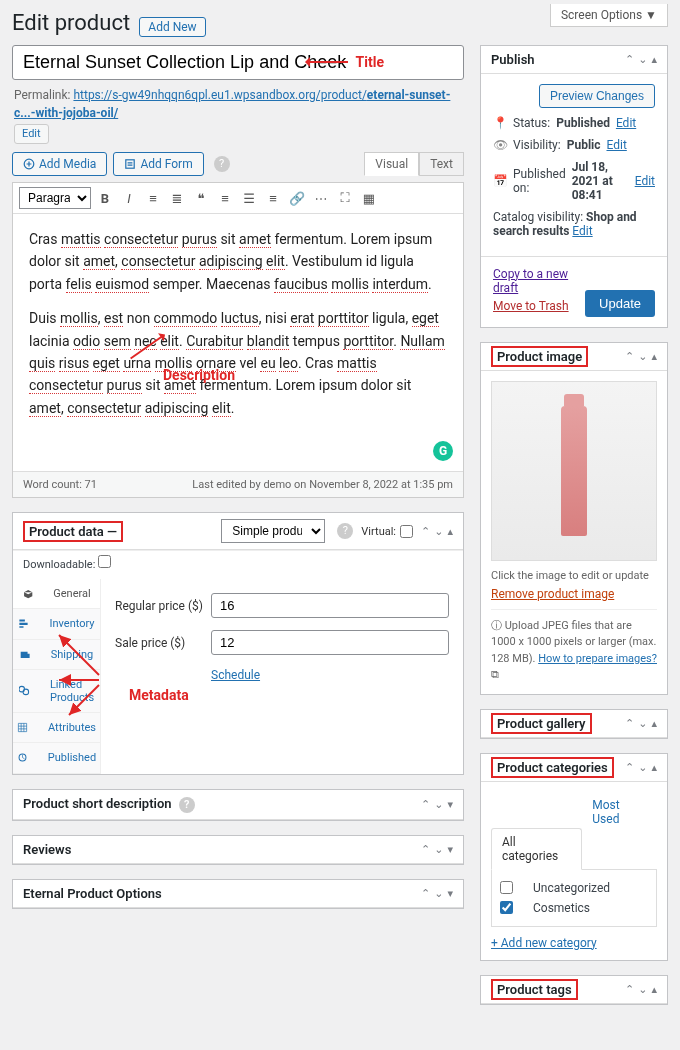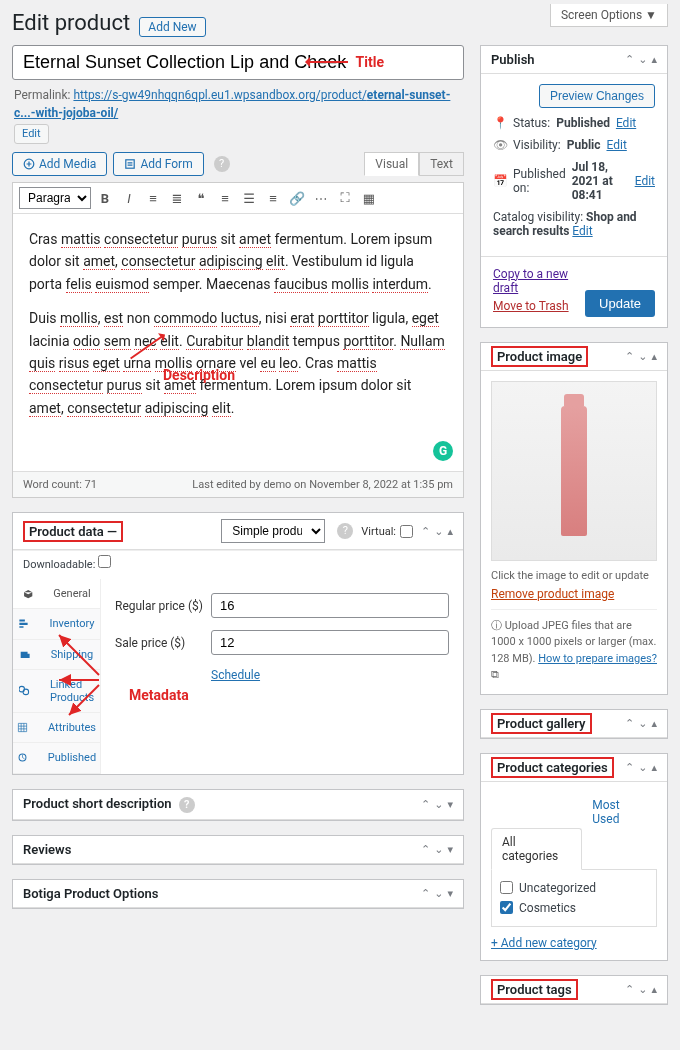--- a/index.html
+++ b/index.html
@@ -74,21 +74,21 @@
 .upload-note a { color: #2271b1; text-decoration: underline; }
 .gallery-body { padding: 10px; }
 .gallery-thumbs { display: flex; gap: 6px; margin-bottom: 8px; }
 .thumb { width: 52px; height: 52px; background: #f4f4f4; border: 1px solid #ddd; display: flex; align-items: center; justify-content: center; }
 .mini-bottle { width: 10px; height: 36px; border-radius: 2px; }
 .side-link { font-size: 12px; color: #2271b1; text-decoration: underline; }
 .cats-tabs { display: flex; border-bottom: 1px solid #ddd; font-size: 12px; }
 .cat-tab { padding: 6px 10px; color: #2271b1; cursor: pointer; }
 .cat-tab.active { border: 1px solid #ddd; border-bottom: 1px solid #fff; margin-bottom: -1px; background: #fff; color: #333; border-radius: 3px 3px 0 0; margin-top: 36px; }
 .cats-list { border: 1px solid #ddd; border-top: none; padding: 8px; margin-bottom: 8px; }
-.cat-item { display: flex; align-items: center; gap: 6px; font-size: 12px; padding: 3px 0; }
+.cat-item { display: flex; align-items: center; gap: 20px; font-size: 12px; padding: 3px 0; }
 .cat-item input[type=checkbox] { accent-color: #2271b1; }
 .annot-meta { position: absolute; left: 56px; top: 56px; pointer-events: none; }
 .annot-meta-label { color: #e02626; font-weight: bold; font-size: 14px; }
 .downloadable-row { padding: 4px 10px 8px; font-size: 11px; border-top: 1px solid #eee; background:#fff; }
 svg.meta-arrow { position: absolute; pointer-events: none; }
 .desc-arrow { width: 40px; height: 2px; background: #e02626; position: absolute; transform: rotate(-35deg); }
 .desc-arrow::after { content:''; position:absolute; right:-7px; top:-4px; border:5px solid transparent; border-left-color:#e02626; }
 </style>
 </head>
 <body>
@@ -275,21 +275,21 @@
           <div class="postbox-controls">
               <span class="pb-ctrl">⌃</span>
               <span class="pb-ctrl">⌄</span>
               <span class="pb-ctrl">▾</span>
             </div>
         </div>
       </div>
 
       <div class="postbox">
         <div class="postbox-header">
-          <h2>Botiga Product Options</h2>
+          <h2>Eternal Product Options</h2>
           <div class="postbox-controls">
               <span class="pb-ctrl">⌃</span>
               <span class="pb-ctrl">⌄</span>
               <span class="pb-ctrl">▾</span>
             </div>
         </div>
       </div>
     </div>
 
     <div class="col-side">

